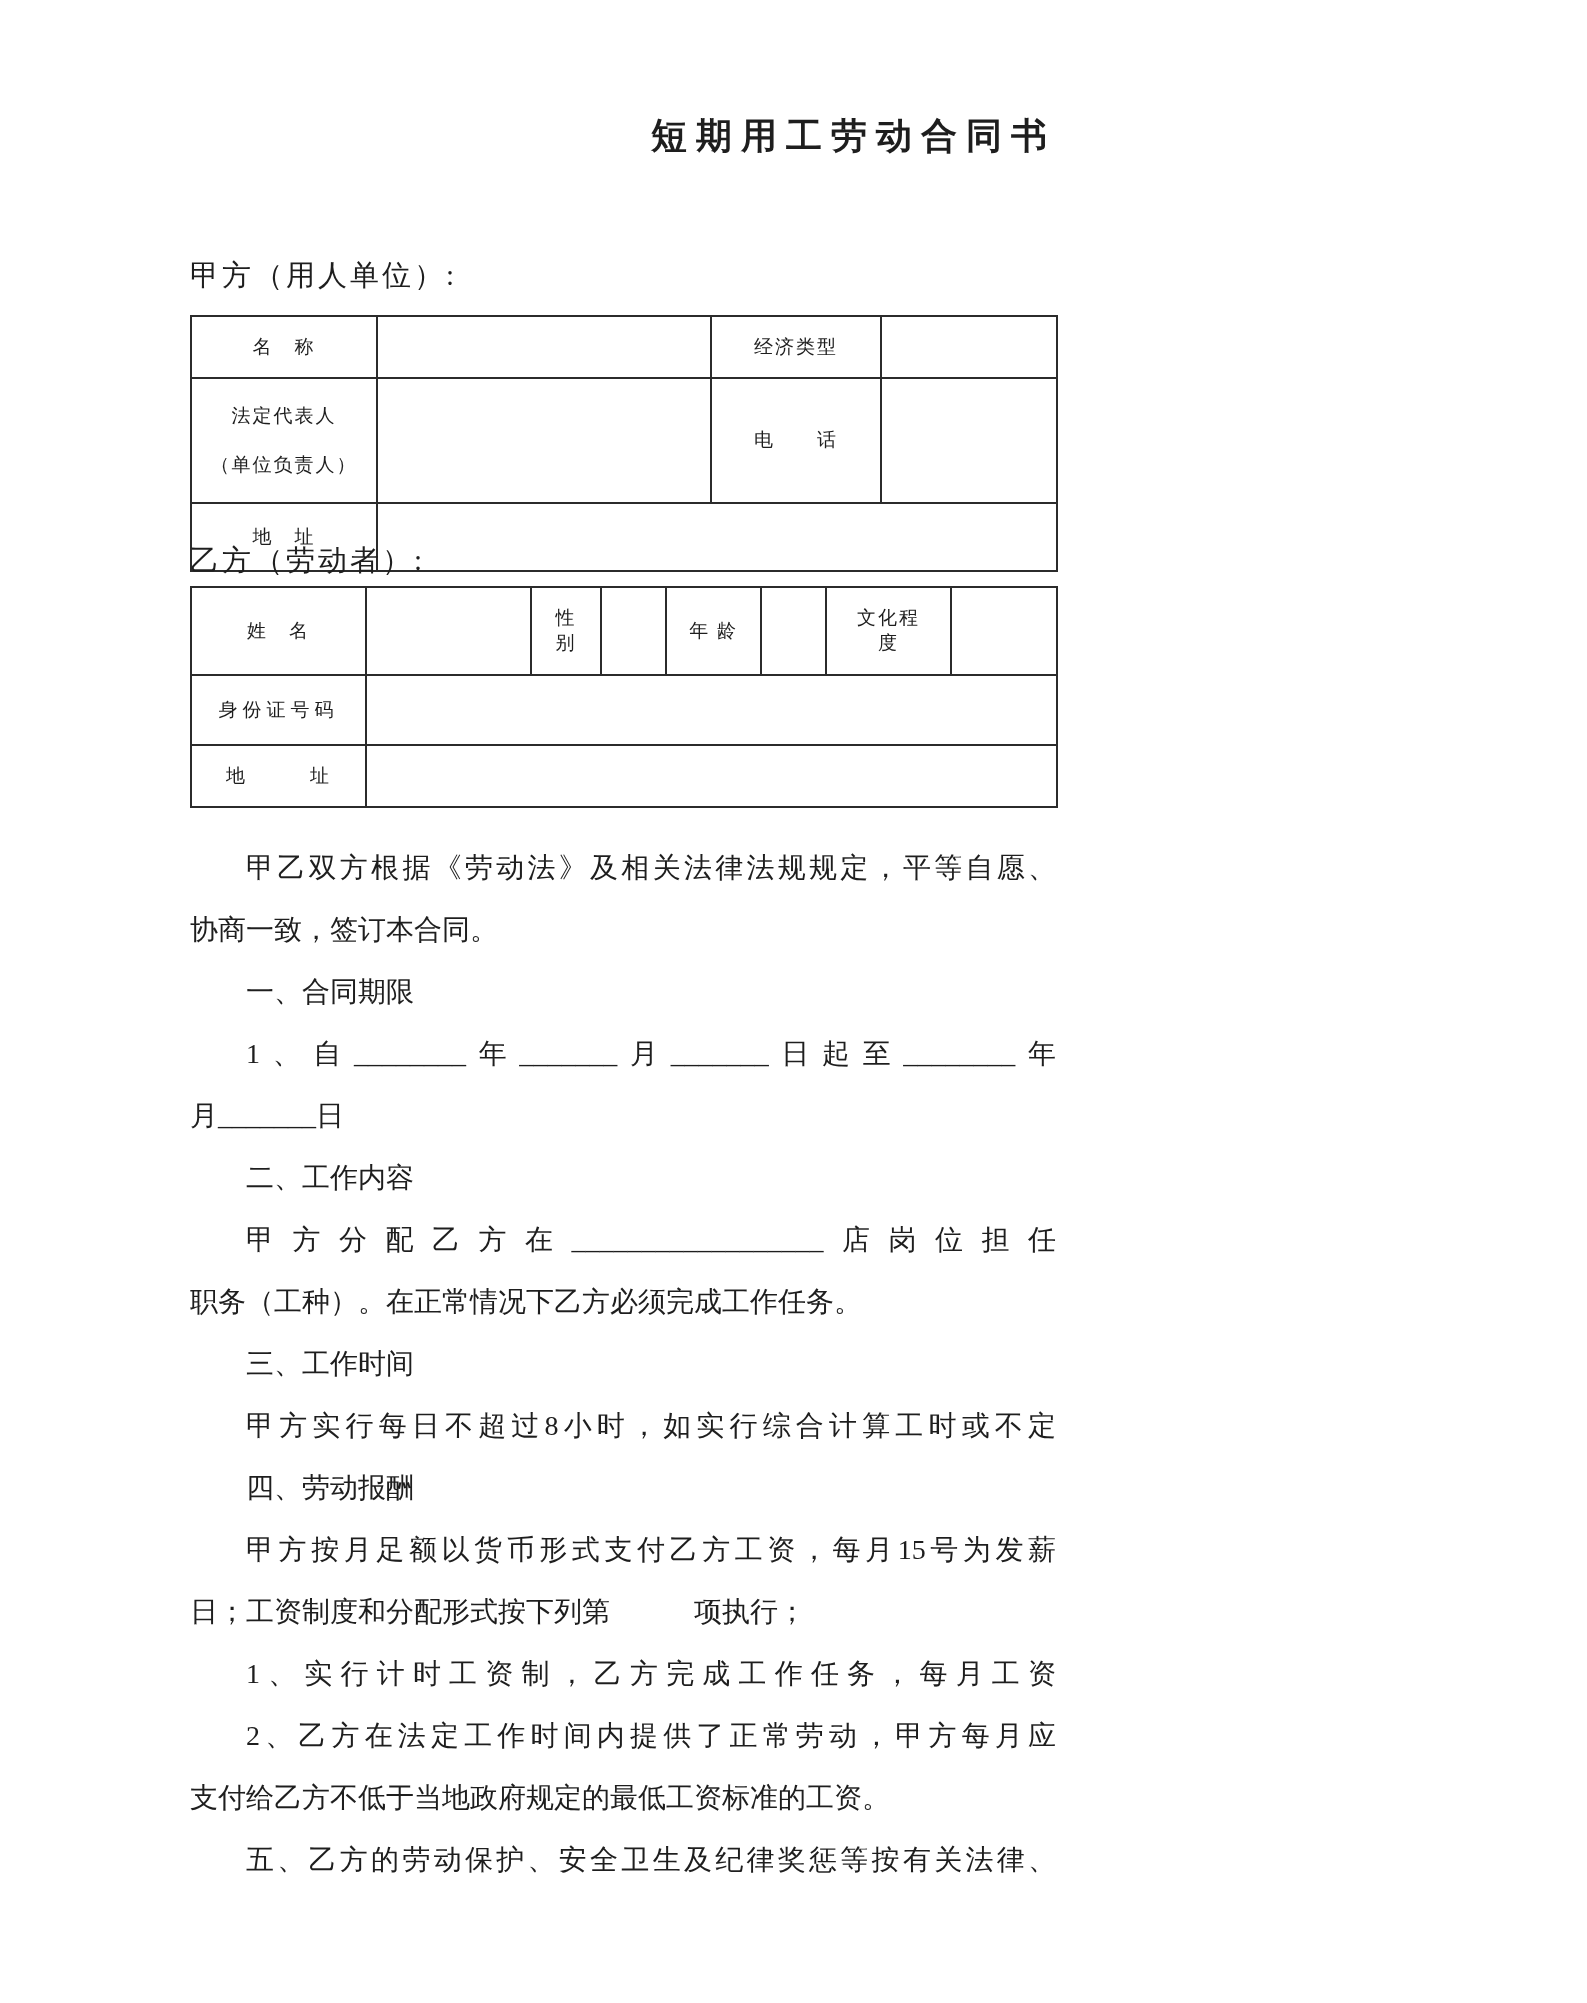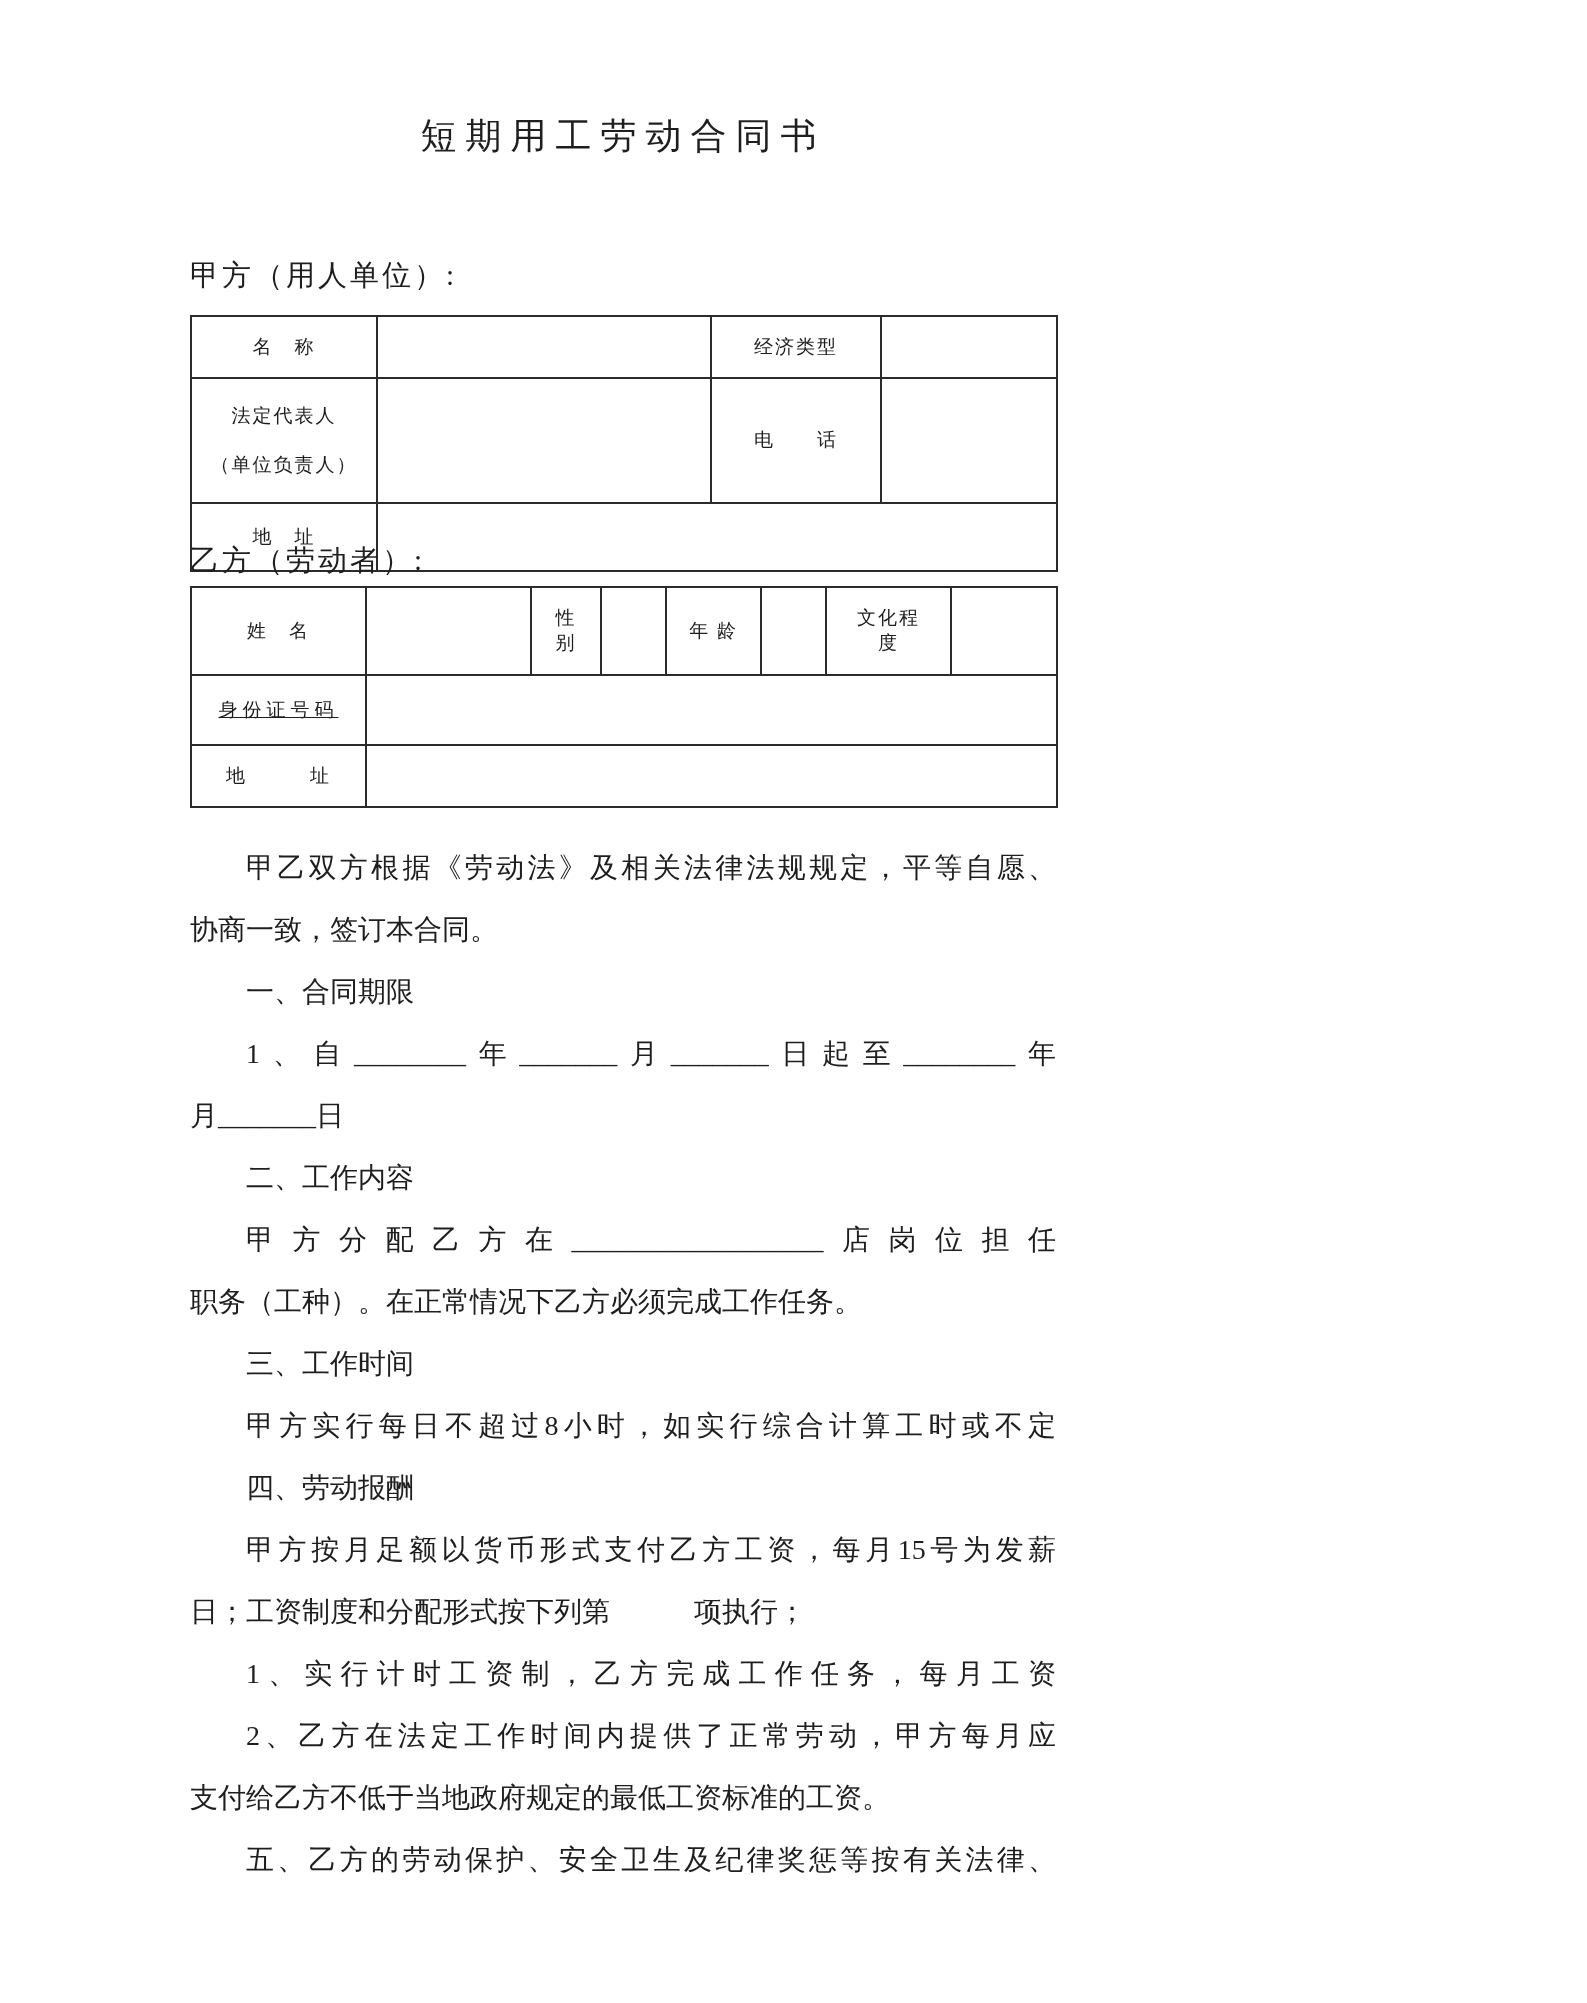--- a/index.html
+++ b/index.html
@@ -10,23 +10,23 @@
     background: #ffffff;
     overflow: hidden;
     font-family: "Liberation Serif", "DejaVu Serif", serif;
     color: #1e1e1e;
   }
   .doc-title {
     position: absolute;
     top: 112px;
     left: 190px;
     width: 866px;
-    text-align: center;
+    text-align: right;
     font-size: 36px;
-    font-weight: normal;
+    font-weight: bold;
     letter-spacing: 9px;
     white-space: nowrap;
   }
   .party-heading {
     position: absolute;
     left: 190px;
     font-size: 29px;
     letter-spacing: 3px;
     white-space: nowrap;
   }
@@ -47,21 +47,21 @@
     padding: 0;
     vertical-align: middle;
   }
   td.lbl {
     font-size: 19px;
     text-align: center;
     letter-spacing: 2px;
     white-space: pre-line;
     line-height: 1.3;
   }
-  td.lbl.ls { letter-spacing: 5px; text-decoration: underline; }
+  td.lbl.ls { letter-spacing: 5px; }
   td.val { background: #ffffff; }
 
   .body-text {
     position: absolute;
     top: 837px;
     left: 190px;
     width: 866px;
     font-size: 28px;
     line-height: 62px;
   }

